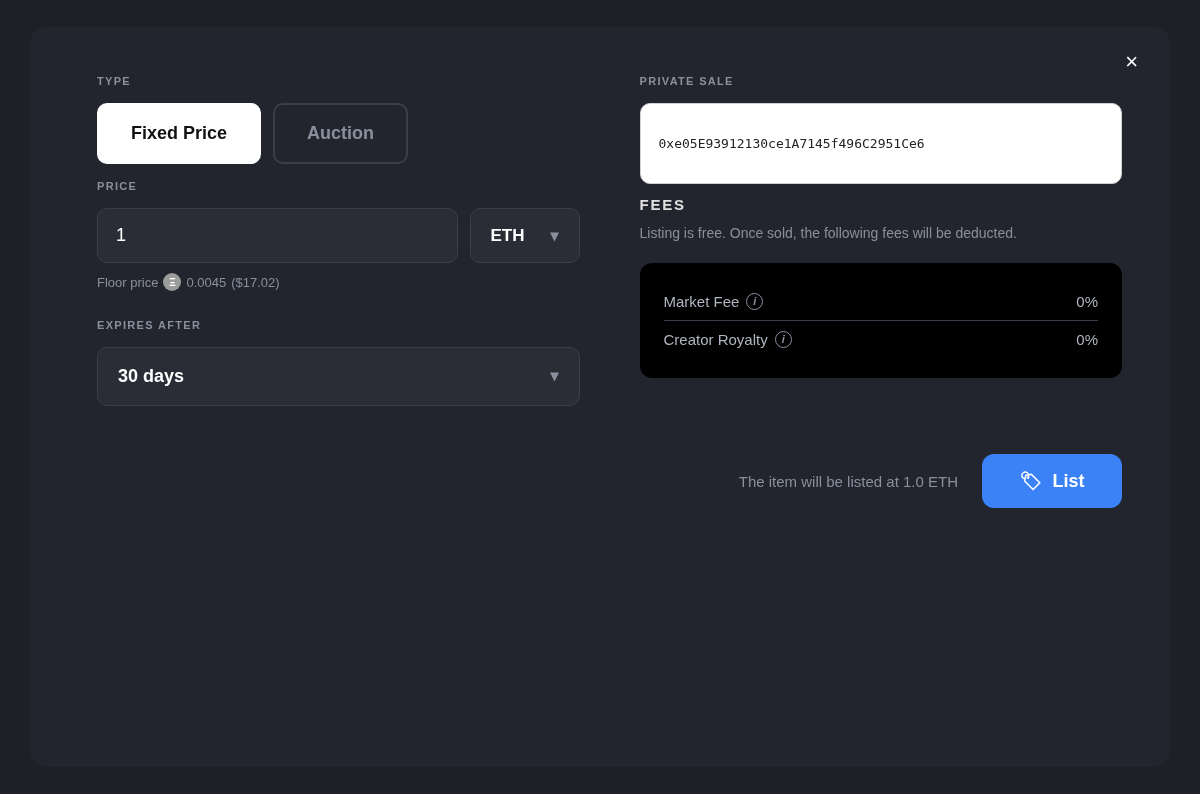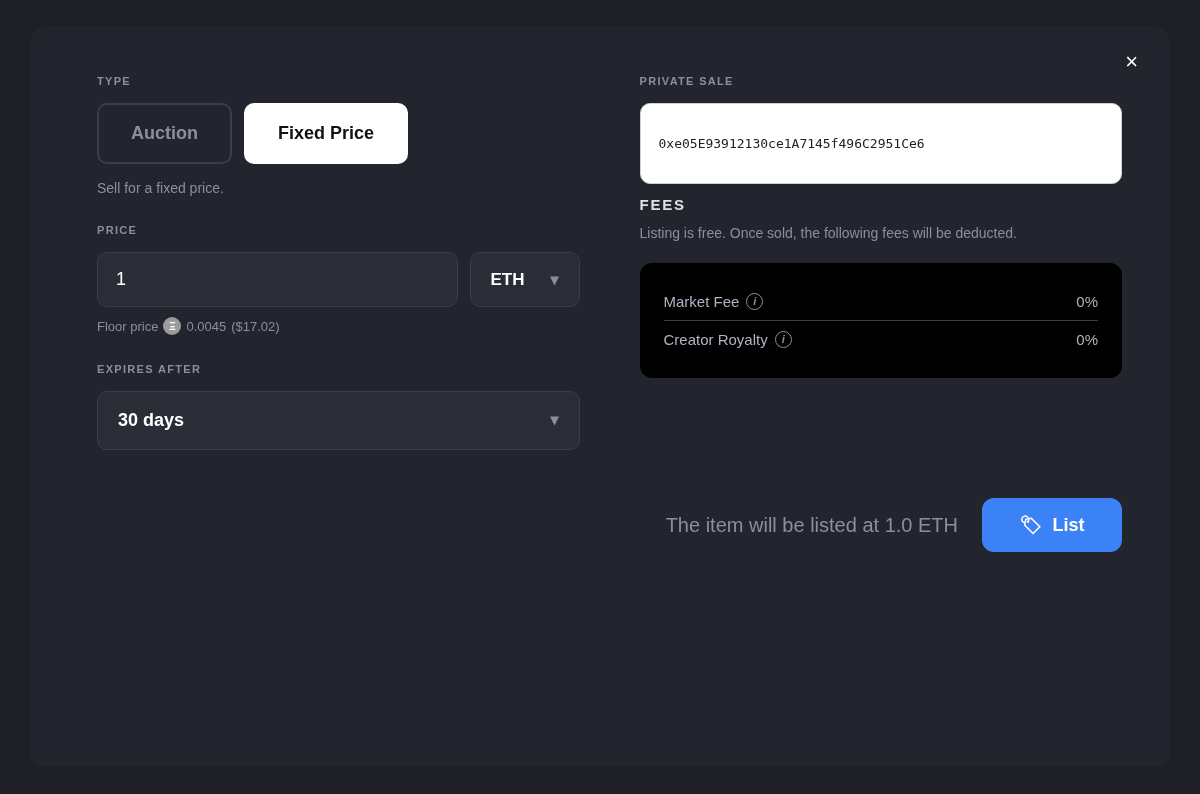--- a/index.html
+++ b/index.html
@@ -229,21 +229,21 @@
     }
     
     .modal-footer {
       display: flex;
       align-items: center;
       justify-content: flex-end;
       margin-top: 48px;
       gap: 24px;
     }
     .listing-info {
-      font-size: 20px;
+      font-size: 15px;
       color: #8a8f9e;
     }
     .list-btn {
       background: #3b82f6;
       color: #fff;
       border: none;
       border-radius: 12px;
       padding: 16px 32px;
       font-size: 18px;
       font-weight: 700;
@@ -262,24 +262,23 @@
 <body>
 
 <div class="modal">
   <button class="close-btn">×</button>
 
   <div class="modal-body">
 
     <div class="left-col">
       <div class="section-label">TYPE</div>
       <div class="type-buttons">
+        <button class="type-btn active">Fixed Price</button>
         <button class="type-btn inactive">Auction</button>
-        <button class="type-btn active">Fixed Price</button>
       </div>
-      <div class="type-desc">Sell for a fixed price.</div>
 
       <div class="price-section">
         <div class="section-label">PRICE</div>
         <div class="price-row">
           <input class="price-input" type="text" value="1" style="">
           <div class="currency-select">
             <span>ETH</span>
             <span class="chevron">▾</span>
           </div>
         </div>

